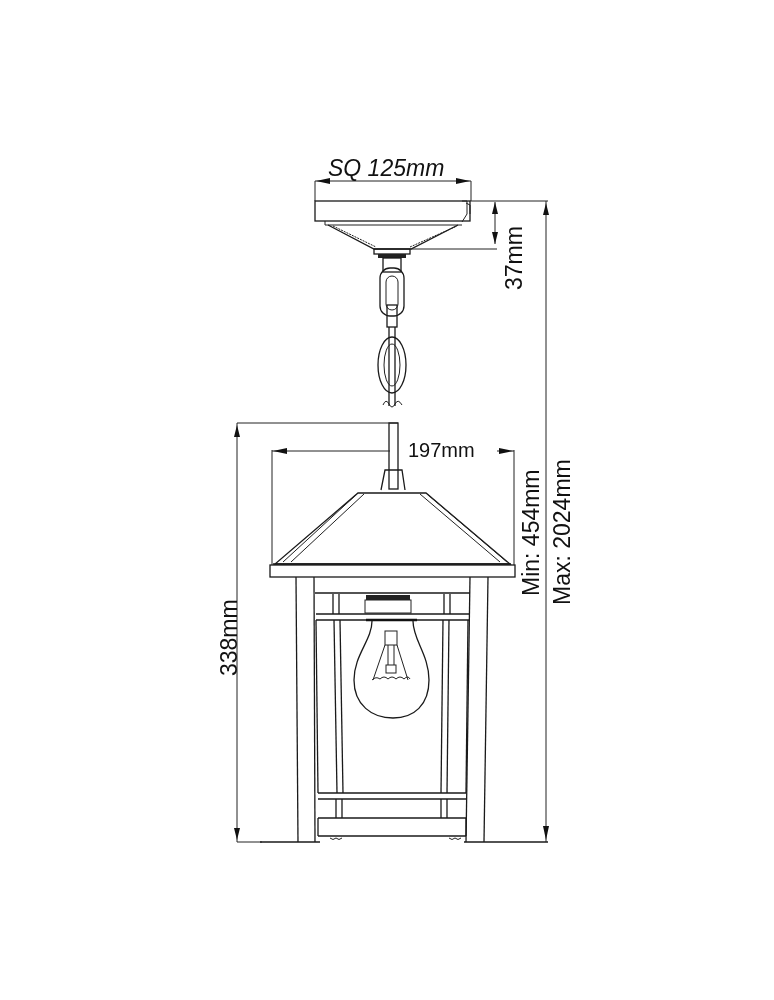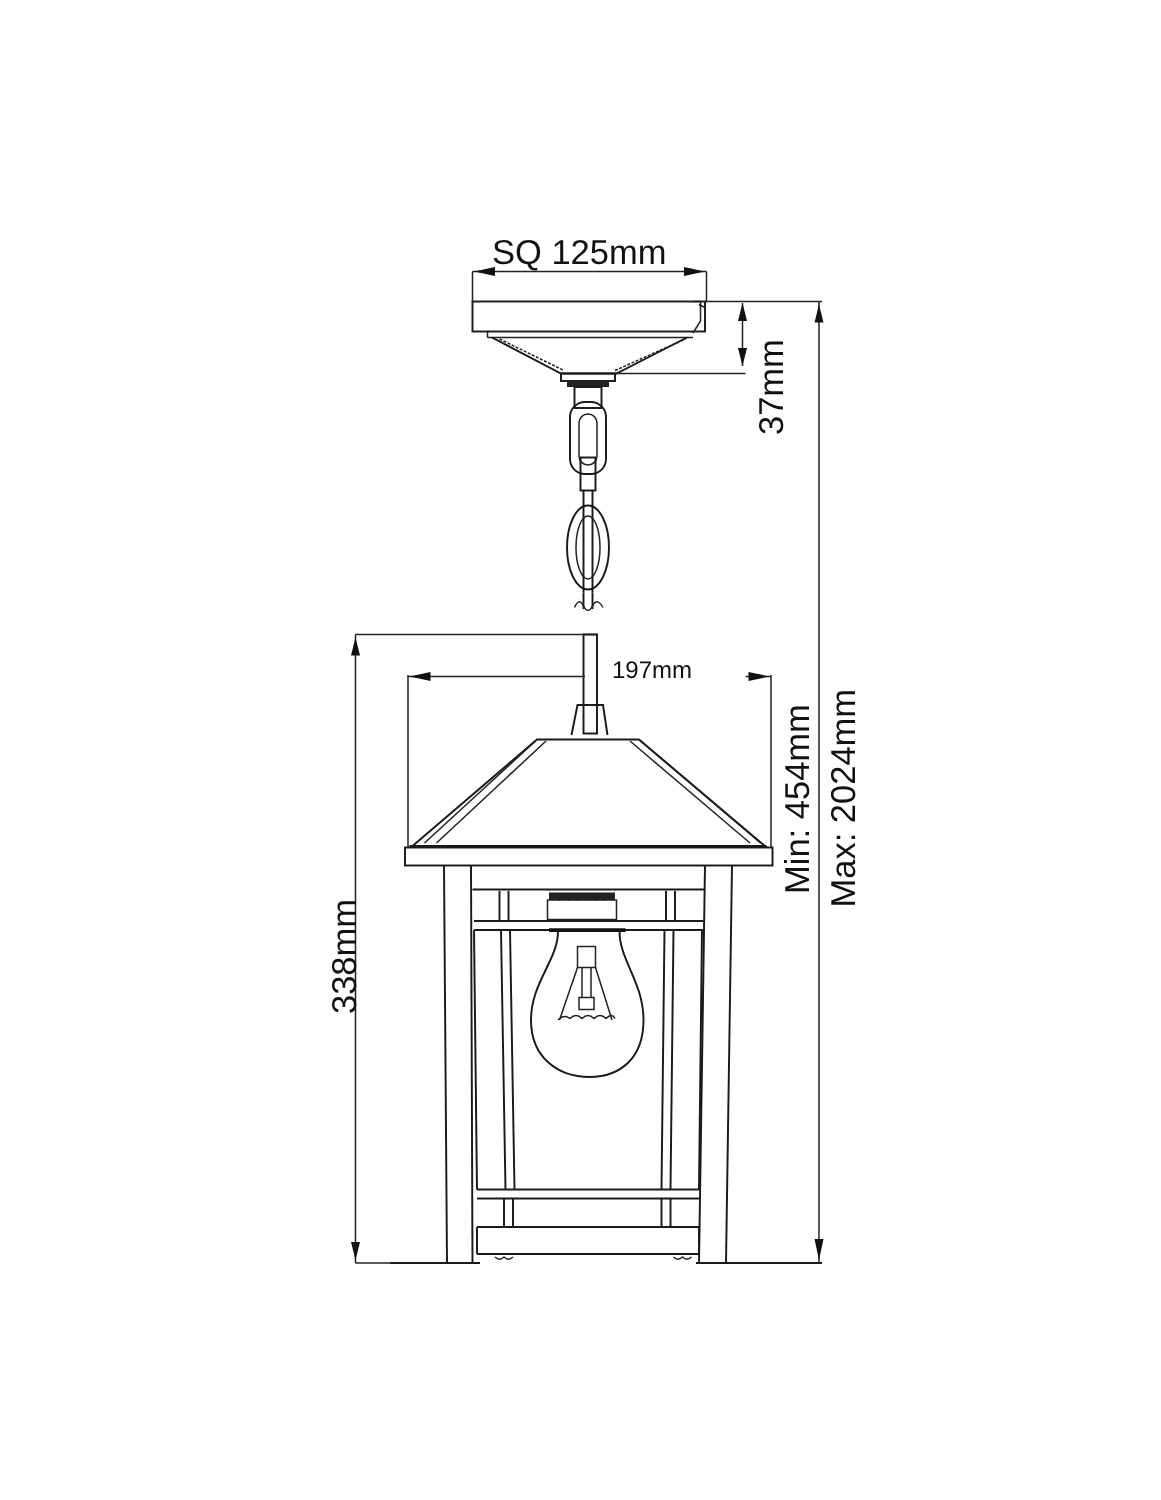--- a/index.html
+++ b/index.html
@@ -141,23 +141,23 @@
     <path class="arr" d="M513 451 L499 448 L499 454 Z"></path>
 
     <line class="dim" x1="237" y1="423" x2="398" y2="423"></line>
     <line class="dim" x1="237" y1="423" x2="237" y2="842"></line>
     <line class="dim" x1="237" y1="842" x2="262" y2="842"></line>
     <path class="arr" d="M237 425 L234 437 L240 437 Z"></path>
     <path class="arr" d="M237 840 L234 828 L240 828 Z"></path>
   </g>
 </svg>
 
-<div class="label" style="left:328px; top:157px; font-size:23px;">SQ 125mm</div>
+<div class="label" style="left:328px; top:157px; font-size:23px;font-style:italic;">SQ 125mm</div>
 
 <div class="label rot" style="left:503px; top:290px; font-size:23px;">37mm</div>
 
-<div class="label" style="left:408px; top:440px; font-size:16px;">197mm</div>
+<div class="label" style="left:408px; top:440px; font-size:20px;">197mm</div>
 
 <div class="label rot" style="left:218px; top:676px; font-size:23px;">338mm</div>
 
 <div class="label rot" style="left:520px; top:596px; font-size:23px;">Min: 454mm</div>
 
 <div class="label rot" style="left:551px; top:605px; font-size:23px;">Max: 2024mm</div>
 
 </body></html>

